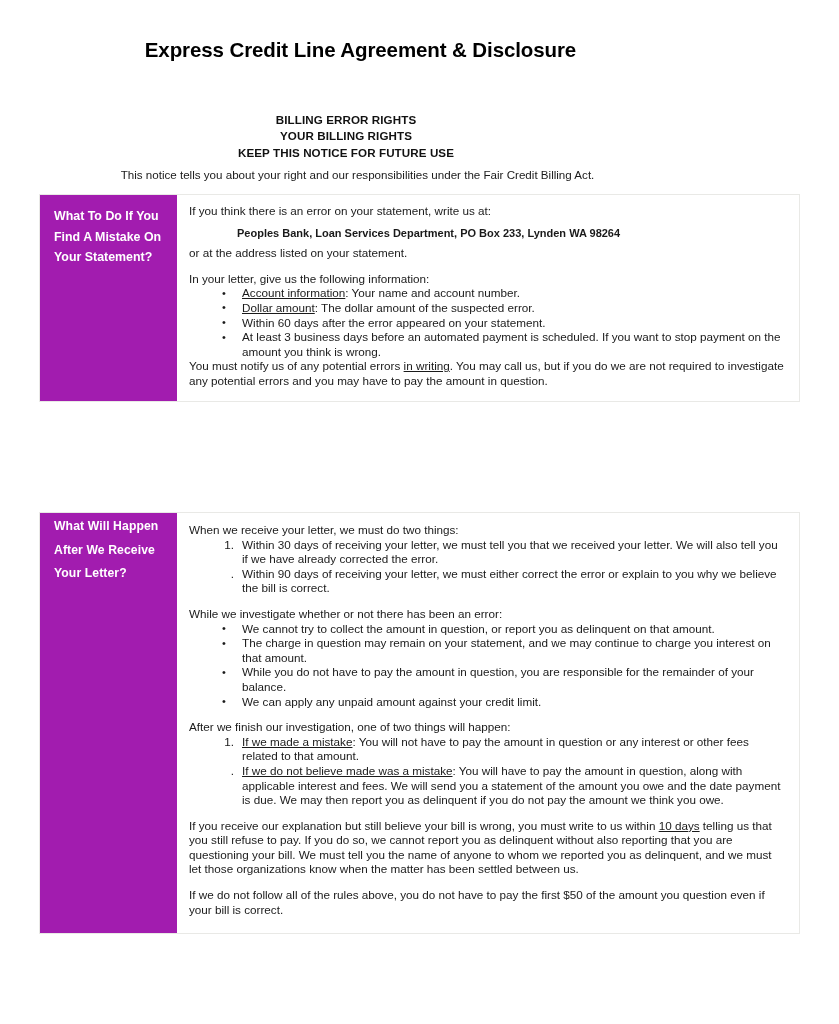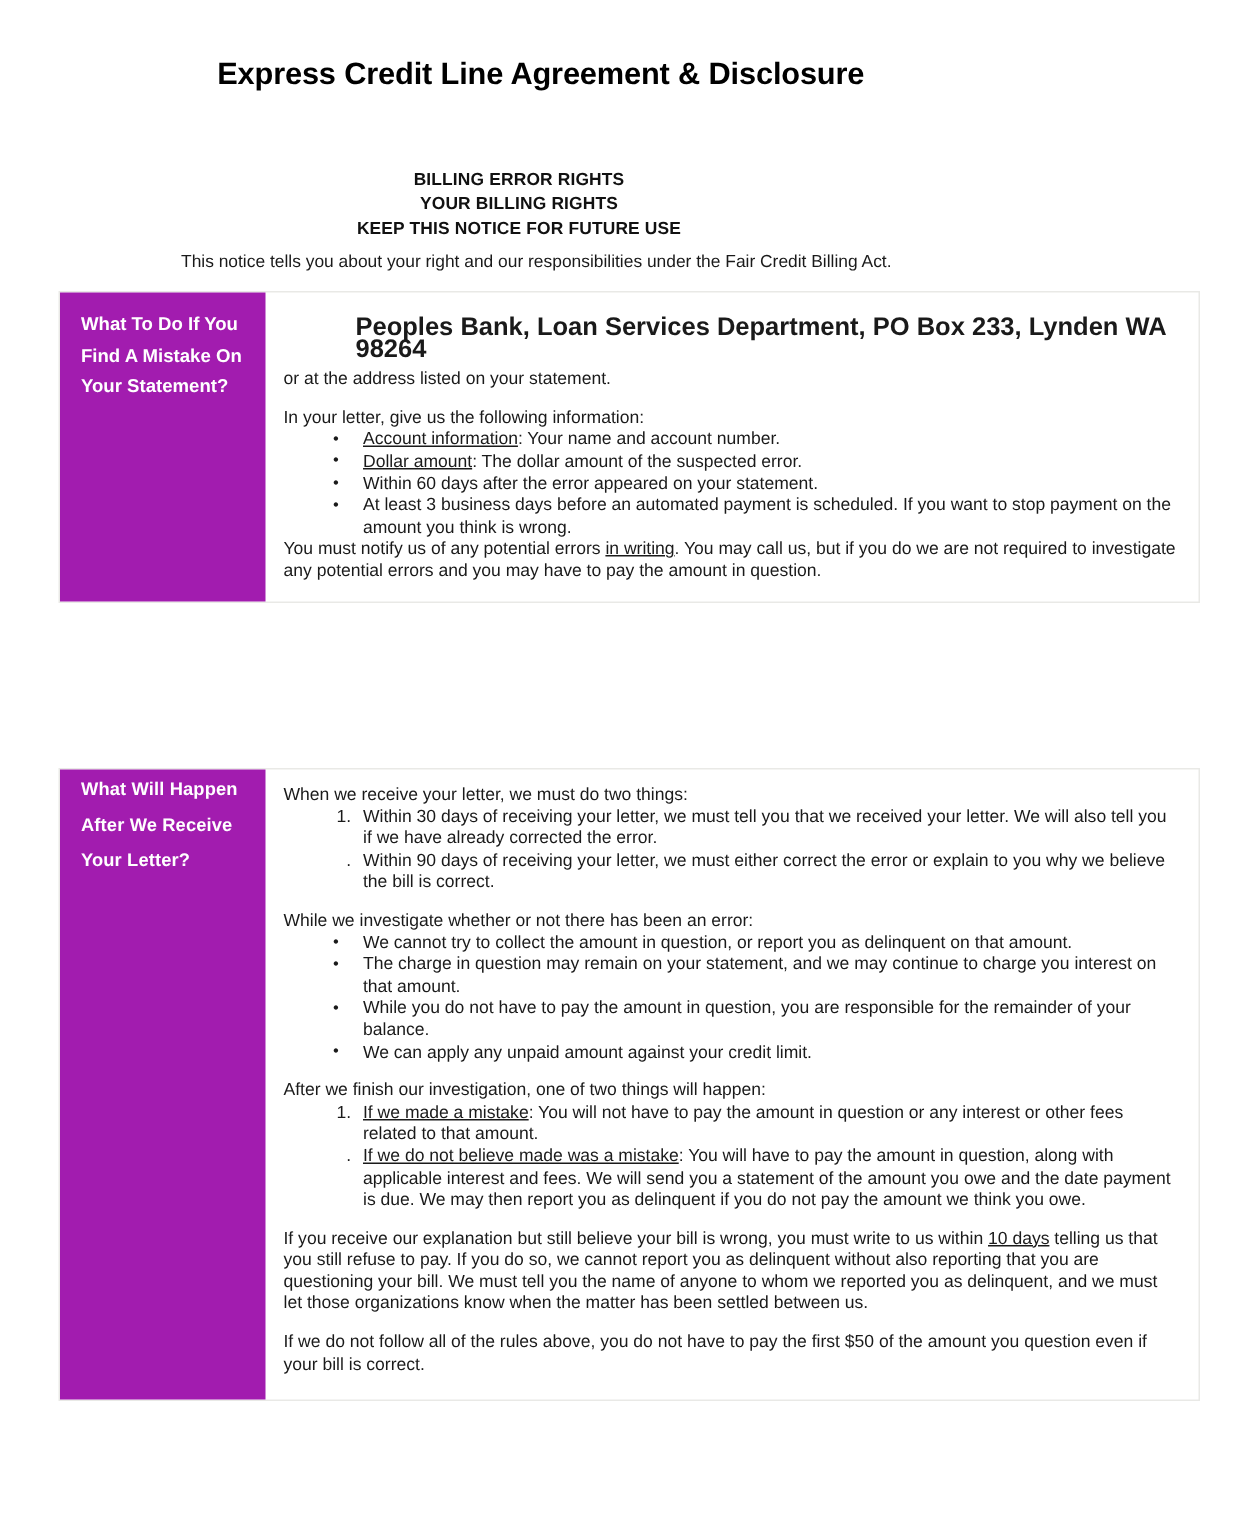--- a/index.html
+++ b/index.html
@@ -102,21 +102,21 @@
     color: #1a1a1a;
   }
   #section-2 .sect-body { padding-top: 10px; padding-bottom: 16px; }
 
   .p { margin: 0 0 0 0; }
   .gap { height: 11px; }
 
   .addr {
     font-weight: bold;
     margin: 7px 0 6px 48px;
-    font-size: 17px;
+    font-size: 11px;
   }
 
   ul.bul, ol.num {
     margin: 0;
     padding: 0;
     list-style: none;
   }
   ul.bul > li, ol.num > li {
     position: relative;
     padding-left: 53px;
@@ -156,20 +156,21 @@
   </div>
 
   <div class="notice-sub">This notice tells you about your right and our responsibilities under the Fair Credit Billing Act.</div>
 
   <div class="section" id="section-1">
     <div class="sect-label">
       <div class="lbl-text">What To Do If You Find A Mistake On Your Statement?</div>
     </div>
     <div class="sect-body">
 
+      <div class="p">If you think there is an error on your statement, write us at:</div>
 
       <div class="addr">Peoples Bank, Loan Services Department, PO Box 233, Lynden WA 98264</div>
 
       <div class="p">or at the address listed on your statement.</div>
 
       <div class="gap"></div>
 
       <div class="p">In your letter, give us the following information:</div>
 
       <ul class="bul">

